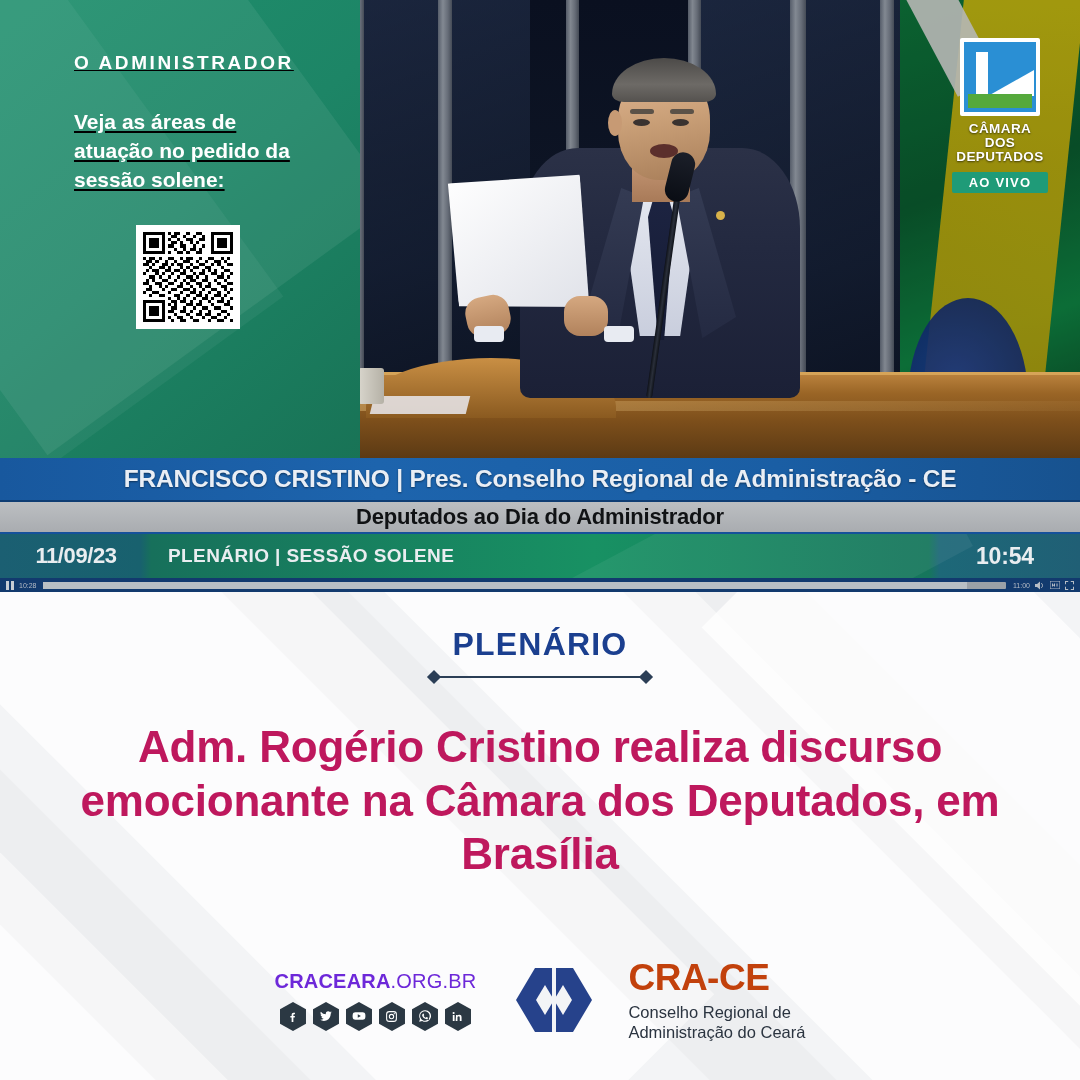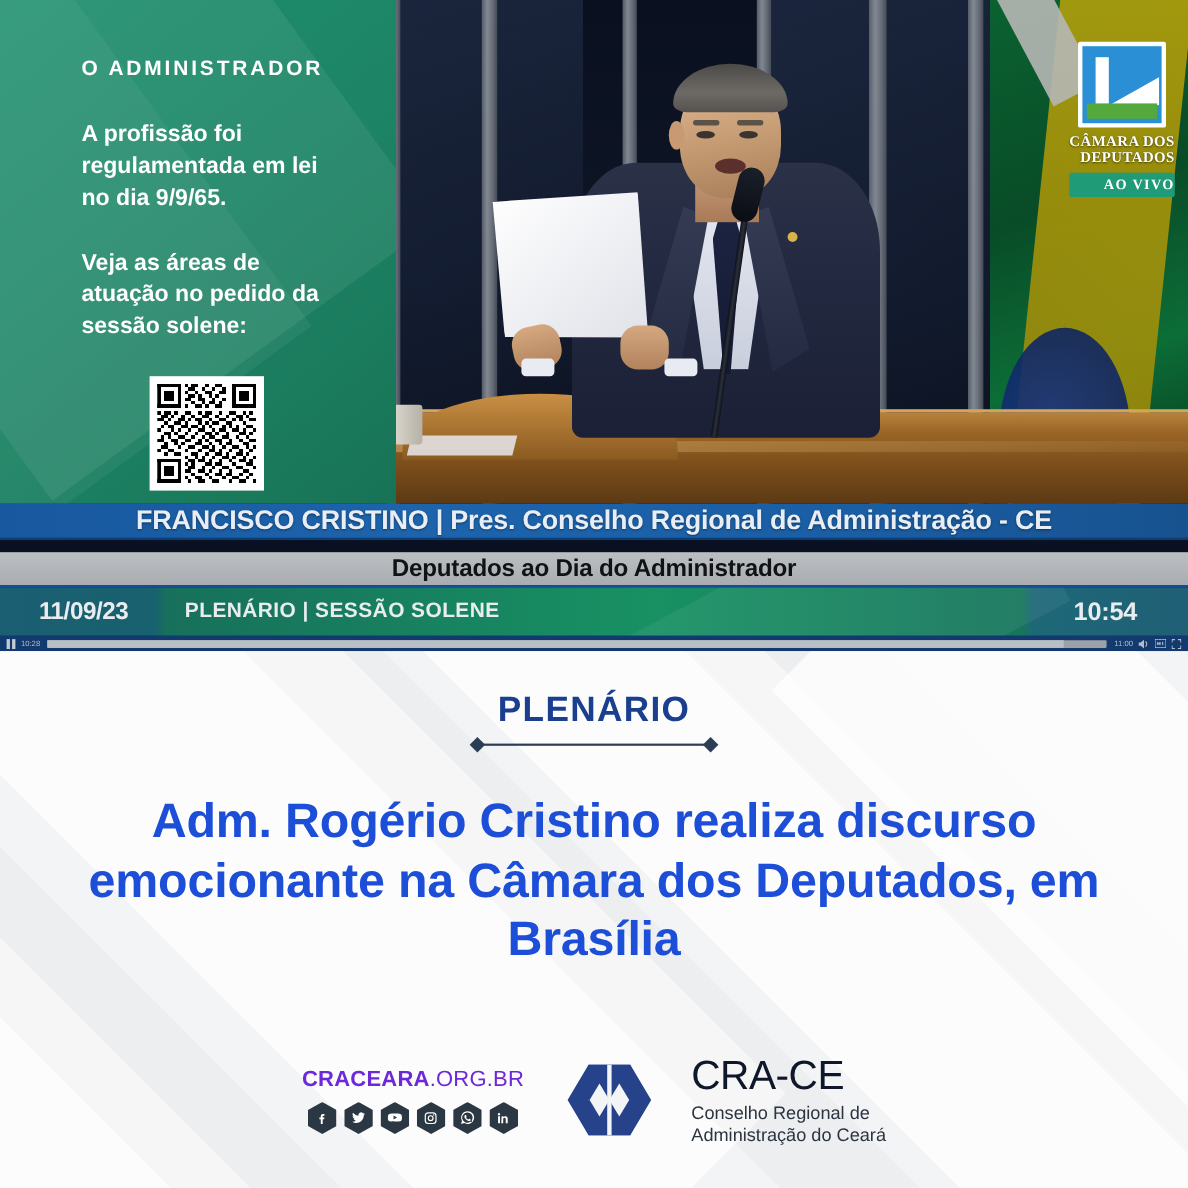--- a/index.html
+++ b/index.html
@@ -147,21 +147,21 @@
     background:radial-gradient(circle at 40% 40%,#1b3fa0,#0b1f57);
     border-radius:50%; opacity:.9;
   }
   .flag-band{
     position:absolute; left:-10px; top:10px; width:120px; height:46px;
     background:#e8e8e2; transform:rotate(62deg); opacity:.9;
   }
   .flagbox-dim{ position:absolute; inset:0; background:rgba(6,10,20,.22); }
 
   .camara-logo{
-    position:absolute; right:12px; top:38px; width:96px; text-align:right;font-family:Liberation Serif, serif;
+    position:absolute; right:32px; top:38px; width:96px; text-align:center;
   }
   .cd-mark{
     width:80px; height:78px; margin:0 auto;
     background:#ffffff; padding:4px; border-radius:2px;
     position:relative;
   }
   .cd-mark-inner{
     position:absolute; inset:4px; background:#2a8fd4;
   }
   .cd-white-l{
@@ -186,20 +186,21 @@
     margin-top:7px; background:#1f9b78; color:#fff;
     font-size:13px; font-weight:bold; letter-spacing:1.2px;
     padding:3px 0; border-radius:2px;
   }
 
   
   .slide{
     position:absolute; left:0; top:0; width:360px; height:505px;
     background:linear-gradient(140deg,#1f8f6d 0%,#1d8566 45%,#187154 100%);
     overflow:hidden;
+    text-decoration:underline;
   }
   .slide-wedge{
     position:absolute; left:-120px; top:-60px; width:430px; height:430px;
     background:rgba(255,255,255,.07);
     transform:rotate(-36deg);
   }
   .slide-wedge2{
     position:absolute; left:-220px; top:40px; width:420px; height:420px;
     background:rgba(255,255,255,.05);
     transform:rotate(-36deg);
@@ -212,21 +213,21 @@
     font-size:21px; font-weight:bold; line-height:1.38; margin-bottom:30px;
     max-width:230px;
   }
   .qr{
     width:104px; height:104px; background:#fff; margin-left:62px;
     padding:7px; display:block;
   }
 
   
   .lt1{
-    position:absolute; left:0; top:458px; width:1080px; height:33px;
+    position:absolute; left:0; top:458px; width:1080px; height:44px;
     background:linear-gradient(90deg,#18589e 0%,#1d64ad 35%,#1a5ea4 72%,#17528f 100%);
     display:flex; align-items:center; justify-content:center;
     color:#e9eef5; font-weight:bold; font-size:24.5px;
     text-shadow:0 1px 2px rgba(0,0,0,.45);
     letter-spacing:-.2px;
     border-bottom:2px solid #0e3d73;
   }
   .lt2{
     position:absolute; left:0; top:502px; width:1080px; height:32px;
     background:linear-gradient(180deg,#bcbfc2 0%,#a9acb0 100%);
@@ -304,21 +305,21 @@
     position:absolute; left:7px; right:7px; top:4px; height:2px; background:#2b3e56;
   }
   .rule-dot{
     position:absolute; top:0; width:10px; height:10px; background:#2b3e56;
     transform:rotate(45deg);
   }
   .rule-dot.l{ left:0; } .rule-dot.r{ right:0; }
 
   .headline{
     position:absolute; left:80px; right:80px; top:128px;
-    text-align:center; color:#1d4ed8;
+    text-align:center; color:#be185d;
     font-size:44px; font-weight:bold; line-height:1.22; letter-spacing:-.2px;
   }
 
   
   .footer{
     position:absolute; left:0; right:0; bottom:38px;
     display:flex; align-items:center; justify-content:center; gap:22px;
   }
   .site-col{ text-align:center; }
   .site-url{ font-size:20px; color:#6d28d9; letter-spacing:.2px; }
@@ -328,21 +329,21 @@
   .hexi{
     width:26px; height:29px; background:#2b3843;
     clip-path:polygon(50% 0,100% 25%,100% 75%,50% 100%,0 75%,0 25%);
     display:flex; align-items:center; justify-content:center;
   }
   .hexi svg{ display:block; }
 
   .cra-logo{ display:flex; align-items:center; gap:18px; }
   .cra-mark{ width:112px; height:74px; position:relative; }
   .cra-txt-name{
-    font-size:37px; font-weight:normal; color:#0f172a; letter-spacing:-.5px;
+    font-size:37px; font-weight:bold; color:#c2410c; letter-spacing:-.5px;
     line-height:1;
   }
   .cra-txt-sub{
     margin-top:6px; font-size:16.5px; color:#2b3440; line-height:1.22;
   }
 </style>
 </head>
 <body>
 
 <div class="video-area">
@@ -408,21 +409,20 @@
         <div class="cuff-r"></div>
       <div class="mic-stem"></div>
       <div class="mic-head"></div>
     </div>
 
     <div class="slide">
       <div class="slide-wedge"></div>
       <div class="slide-wedge2"></div>
       <div class="slide-inner">
         <div class="slide-title">O ADMINISTRADOR</div>
-        <div class="slide-p">A profissão foi regulamentada em lei no dia 9/9/65.</div>
         <div class="slide-p">Veja as áreas de atuação no pedido da sessão solene:</div>
         <svg class="qr" viewBox="0 0 29 29" shape-rendering="crispEdges">
           <rect width="29" height="29" fill="#fff"></rect>
           <g fill="#000">
             <rect x="0" y="0" width="7" height="1"></rect>
               <rect x="0" y="0" width="1" height="7"></rect>
             <rect x="6" y="0" width="1" height="7"></rect>
               <rect x="0" y="6" width="7" height="1"></rect>
             <rect x="2" y="2" width="3" height="3"></rect>
             <rect x="22" y="0" width="7" height="1"></rect>

